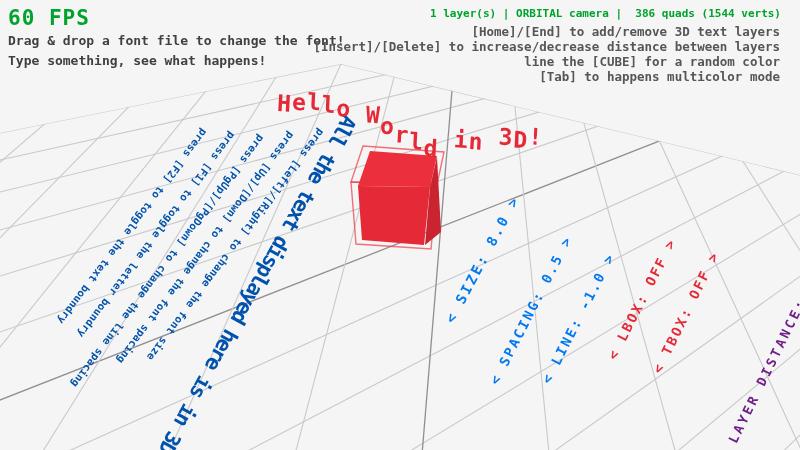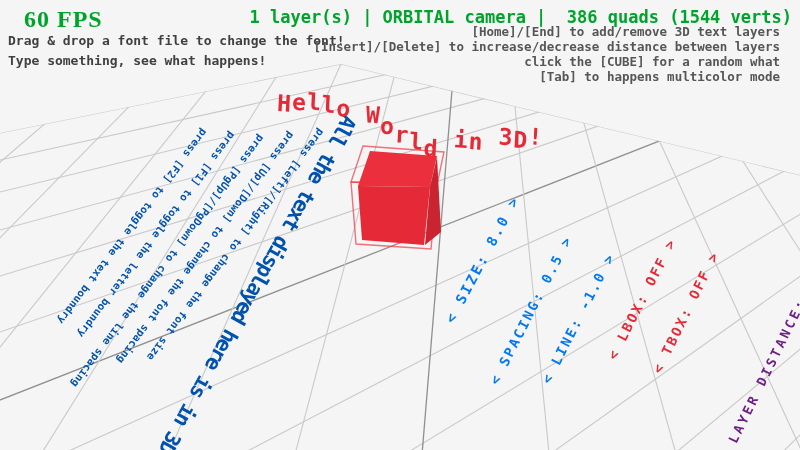--- a/index.html
+++ b/index.html
@@ -5,24 +5,24 @@
   html,body{margin:0;padding:0;background:#888;}
   .stage{
     position:relative;width:800px;height:450px;overflow:hidden;
     background:#f5f5f5;
     font-family:"DejaVu Sans Mono","Liberation Mono",monospace;
   }
   .stage *{box-sizing:border-box;}
   #grid-svg,#cube-svg{position:absolute;left:0;top:0;}
   
   .hud{position:absolute;white-space:pre;font-weight:bold;}
-  #fps{left:24px;top:6px;font-size:24px;letter-spacing:1px;font-family:Liberation Serif, serif;}
+  #fps{left:8px;top:6px;font-size:21px;letter-spacing:1px;}
   .hud-left{left:8px;font-size:13px;color:#404040;}
   .hud-right{right:20px;text-align:right;font-size:12.5px;color:#565656;}
-  #status{right:8px;top:7px;text-align:center;font-size:17px;font-weight:bold;white-space:pre;position:absolute;}
+  #status{right:19px;top:7px;text-align:center;font-size:11px;font-weight:bold;white-space:pre;position:absolute;}
   
   .gtext{
     position:absolute;white-space:pre;font-weight:bold;
     transform-origin:0 50%;line-height:1;
   }
   
   #wave{position:absolute;left:278px;top:88px;font-weight:bold;
         font-size:23px;letter-spacing:1px;transform:rotate(3deg);
         transform-origin:0 0;white-space:pre;}
   #wave span{display:inline-block;position:relative;}
@@ -96,16 +96,16 @@
 
   <div id="wave" style="color: rgb(230, 41, 55);"><span style="top: 2px;">H</span><span style="top: 0px;">e</span><span style="top: -1px;">l</span><span style="top: 1px;">l</span><span style="top: 4px;">o</span><span style="top: 6px;"> </span><span style="top: 9px;">W</span><span style="top: 19px;">o</span><span style="top: 27px;">r</span><span style="top: 33px;">l</span><span style="top: 39px;">d</span><span style="top: 30px;"> </span><span style="top: 29px;">i</span><span style="top: 30px;">n</span><span style="top: 26px;"> </span><span style="top: 24px;">3</span><span style="top: 26px;">D</span><span style="top: 22px;">!</span></div>
 
   <div id="fps" class="hud" style="color: rgb(0, 163, 44);">60 FPS</div>
   <div class="hud hud-left" style="top:53px">Type something, see what happens!</div>
   <div class="hud hud-left" style="top:33px">Drag &amp; drop a font file to change the font!</div>
 
   <div id="status" style="color: rgb(0, 163, 44);">1 layer(s) | ORBITAL camera |  386 quads (1544 verts)</div>
   <div class="hud hud-right" style="top:24px">[Home]/[End] to add/remove 3D text layers</div>
   <div class="hud hud-right" style="top:39px">[Insert]/[Delete] to increase/decrease distance between layers</div>
-  <div class="hud hud-right" style="top:54px">click the [CUBE] for a random what</div>
+  <div class="hud hud-right" style="top:54px">line the [CUBE] for a random color</div>
   <div class="hud hud-right" style="top:69px">[Tab] to happens multicolor mode</div>
 
 </div>
 
 </body></html>

